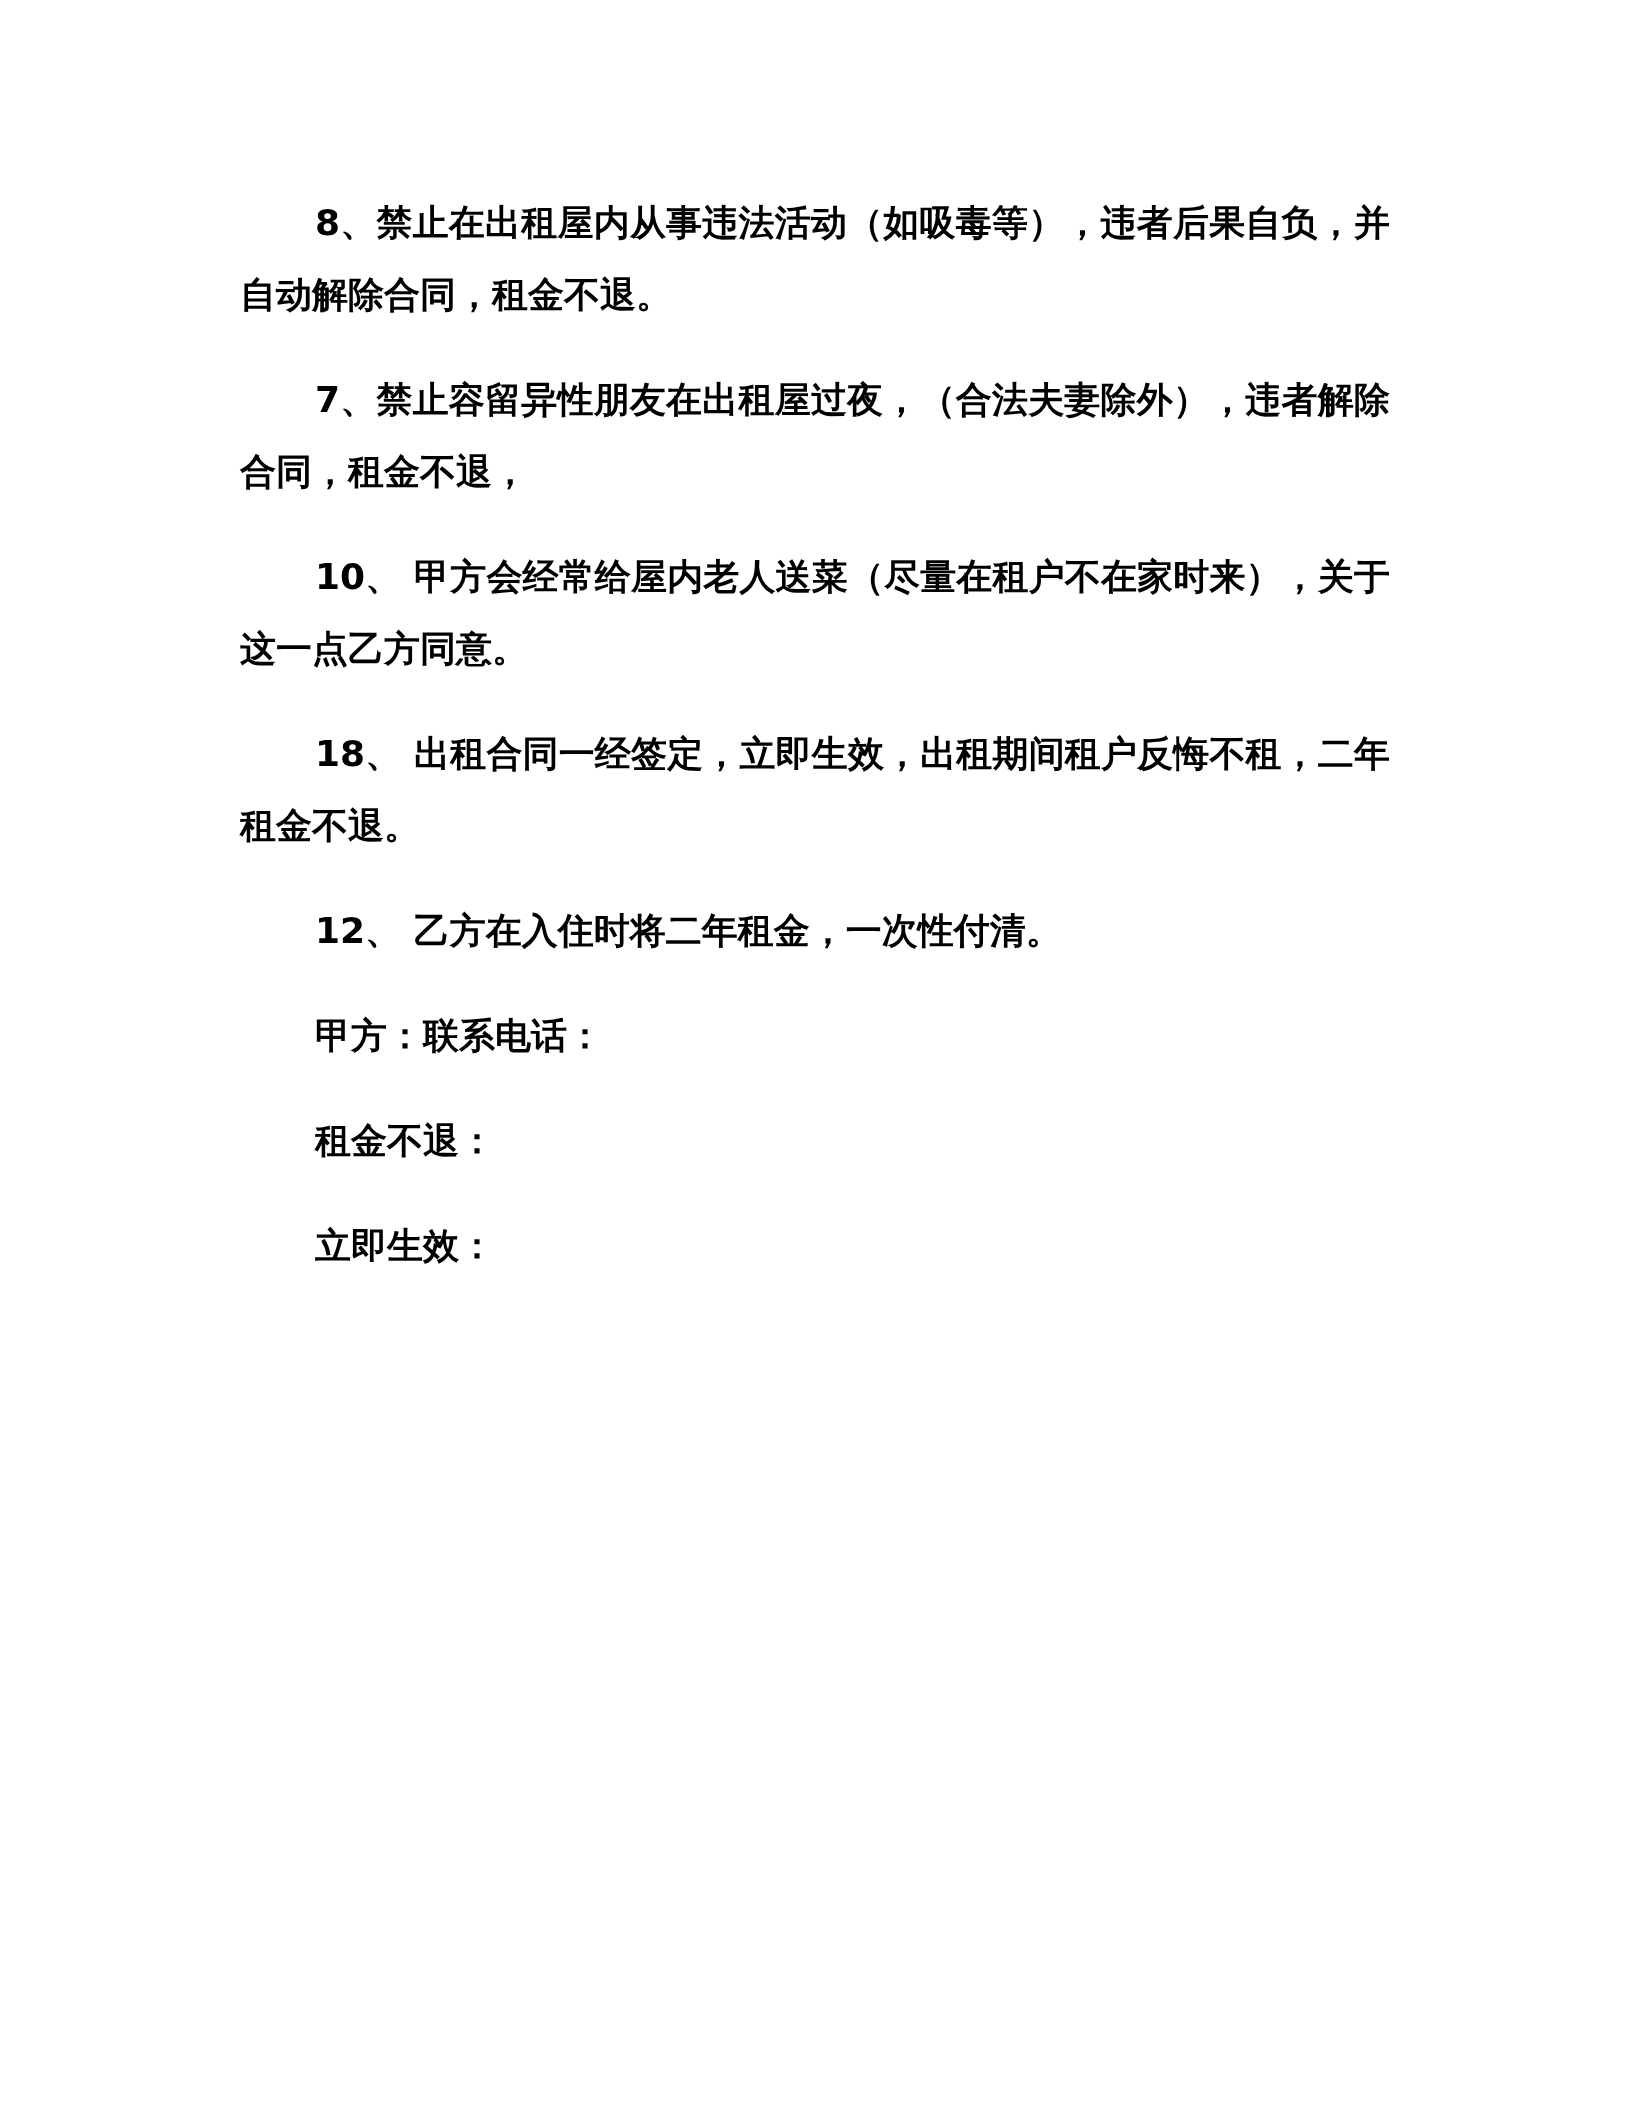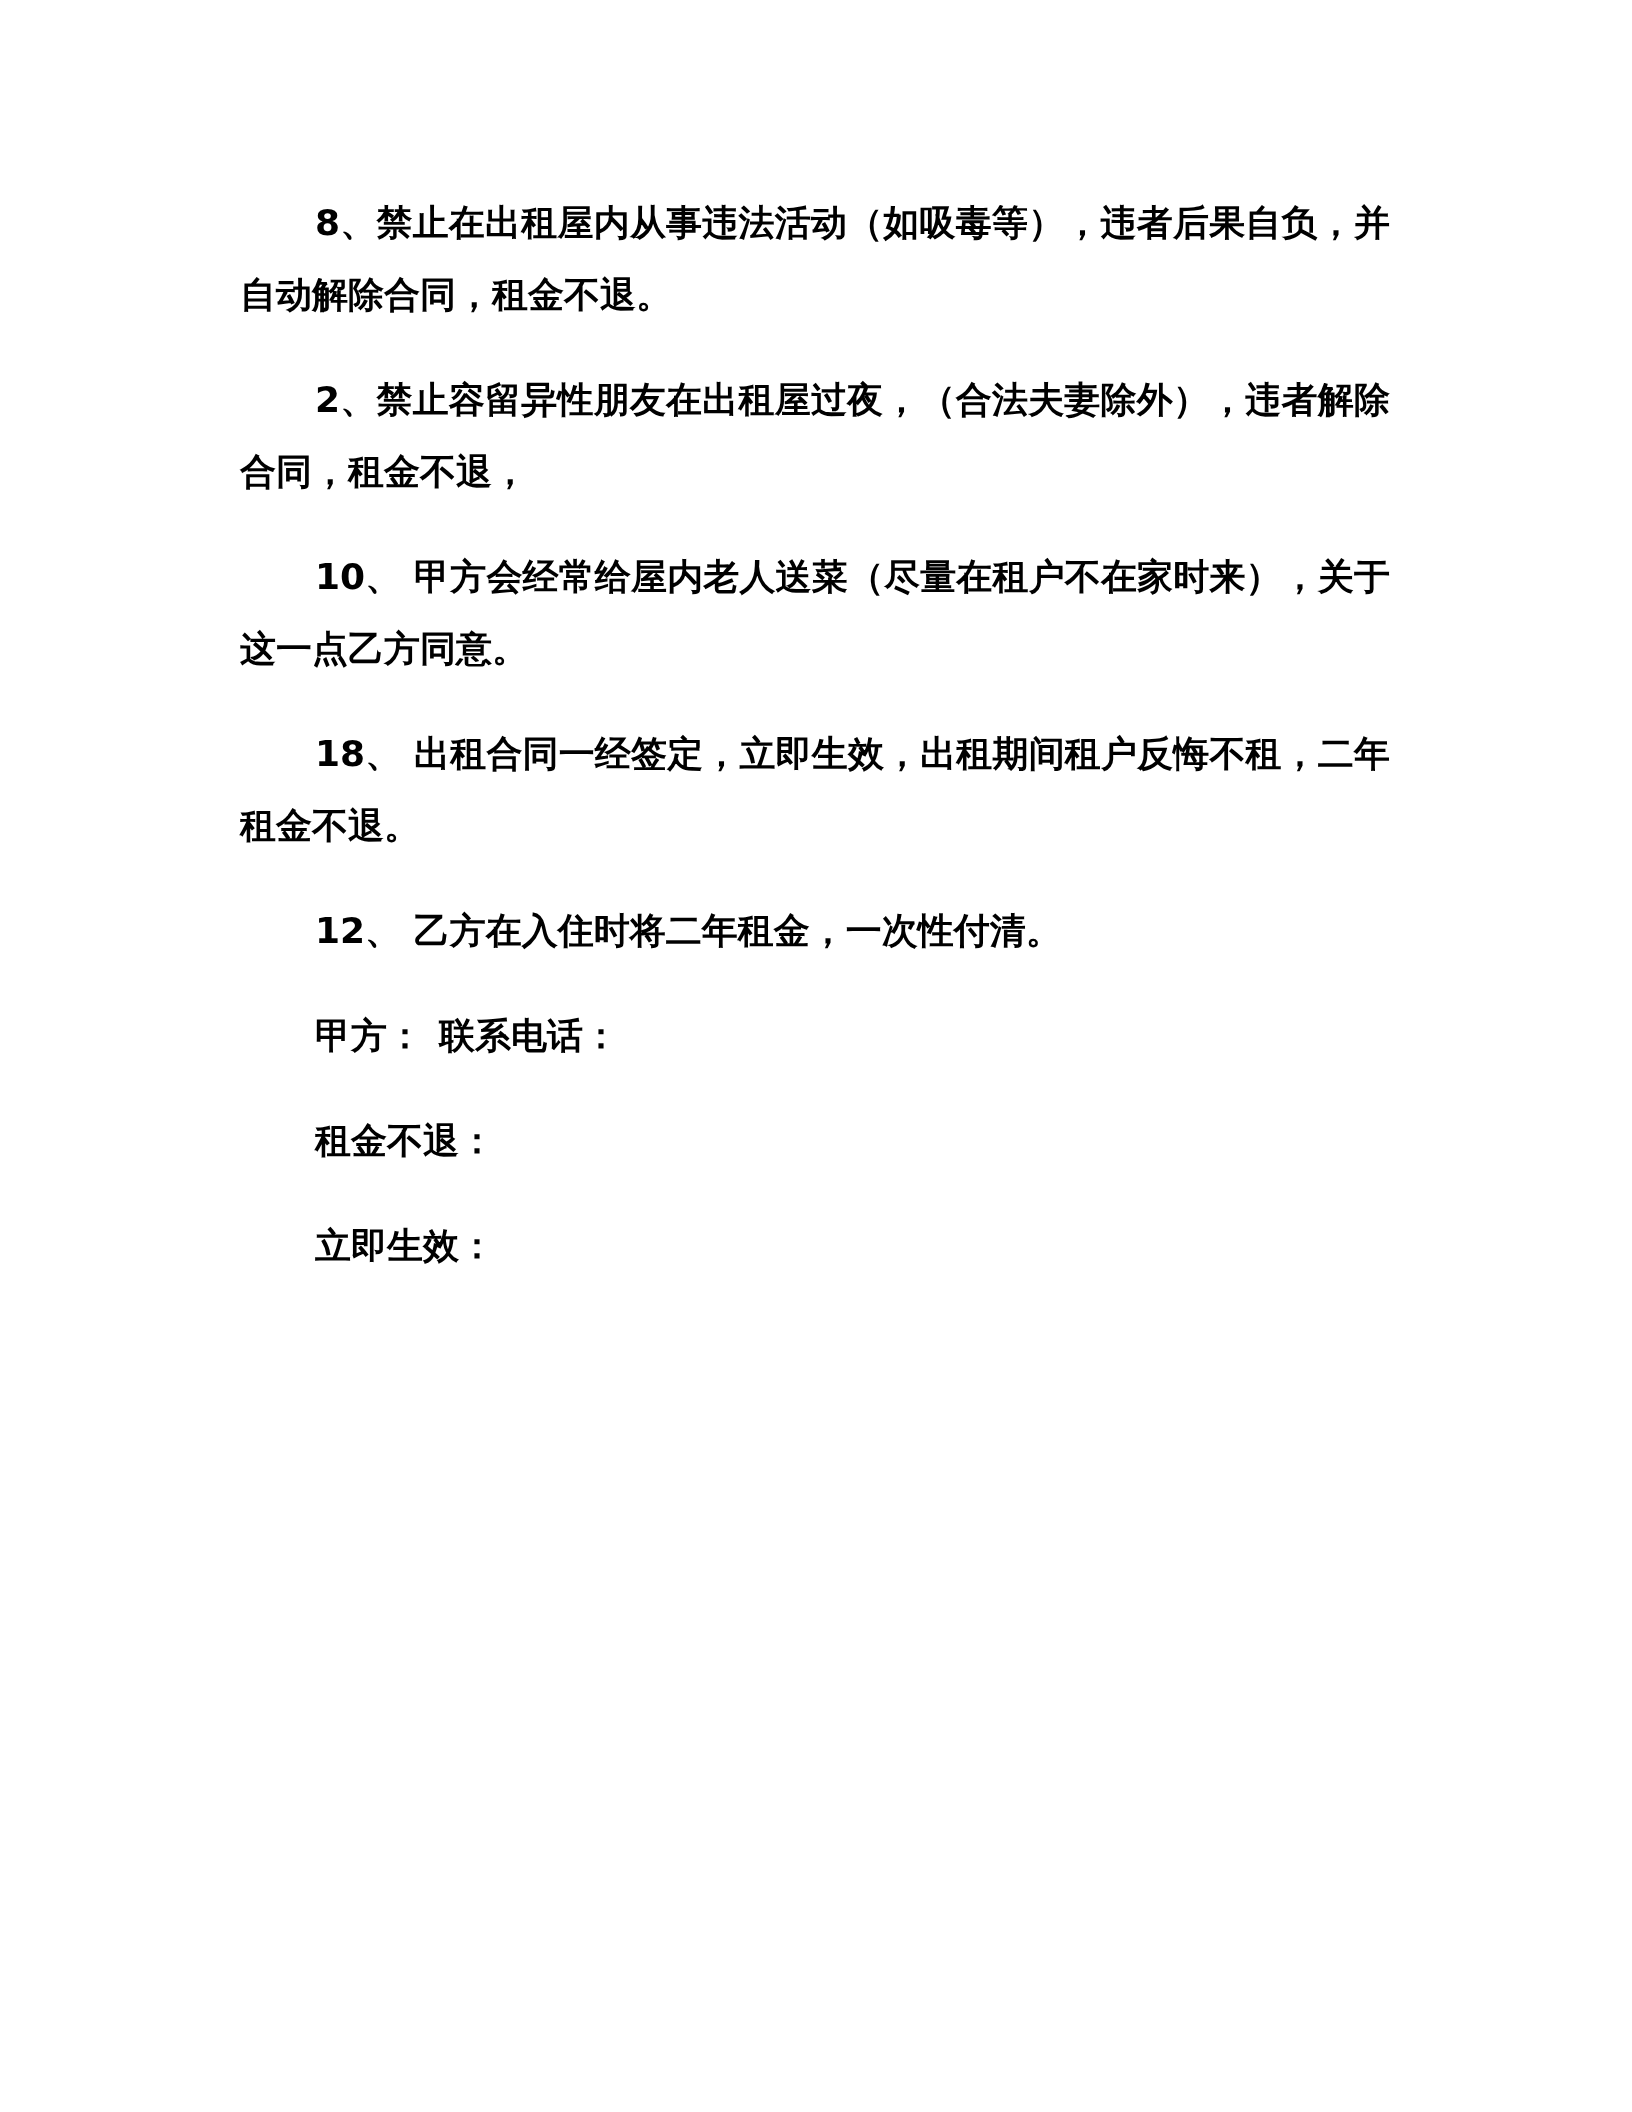--- a/index.html
+++ b/index.html
@@ -27,31 +27,30 @@
     text-align: justify;
     word-break: break-all;
   }
   .sig-line {
     margin: 0 0 33px 0;
     text-indent: 75px;
     text-align: left;
     white-space: nowrap;
   }
   .phone-label {
-    margin-left: 16px;
   }
 </style>
 </head>
 <body>
 
 <div class="page">
 
   <p class="clause">8、禁止在出租屋内从事违法活动（如吸毒等），违者后果自负，并自动解除合同，租金不退。</p>
 
-  <p class="clause">2、禁止容留异性朋友在出租屋过夜，（合法夫妻除外），违者解除合同，租金不退，</p>
+  <p class="clause">7、禁止容留异性朋友在出租屋过夜，（合法夫妻除外），违者解除合同，租金不退，</p>
 
   <p class="clause">10、 甲方会经常给屋内老人送菜（尽量在租户不在家时来），关于这一点乙方同意。</p>
 
   <p class="clause">18、 出租合同一经签定，立即生效，出租期间租户反悔不租，二年租金不退。</p>
 
   <p class="clause">12、 乙方在入住时将二年租金，一次性付清。</p>
 
   <p class="sig-line"><span>甲方：</span><span class="phone-label">联系电话：</span></p>
 
 

